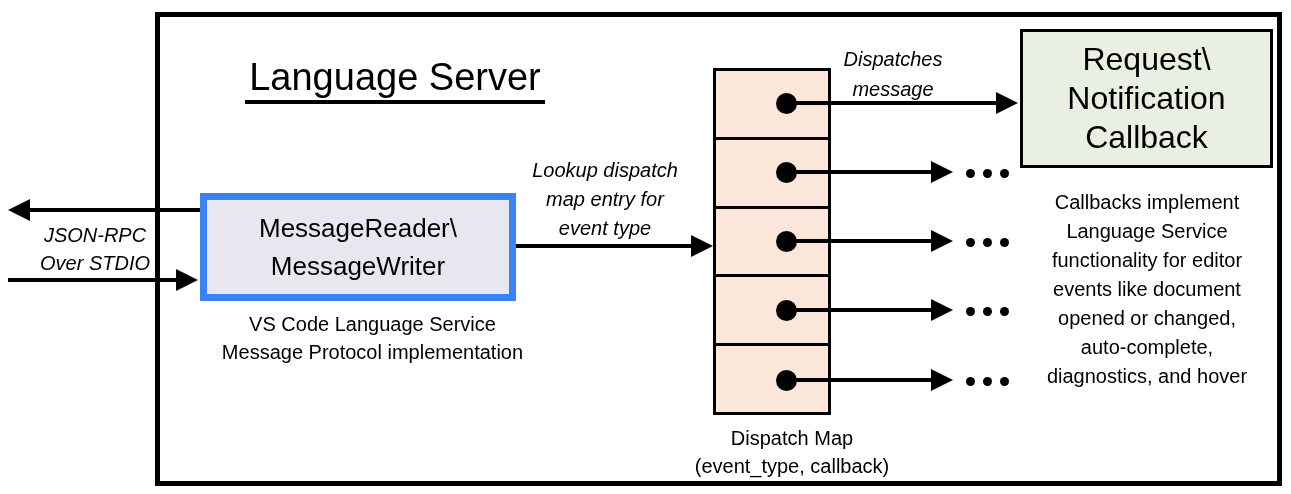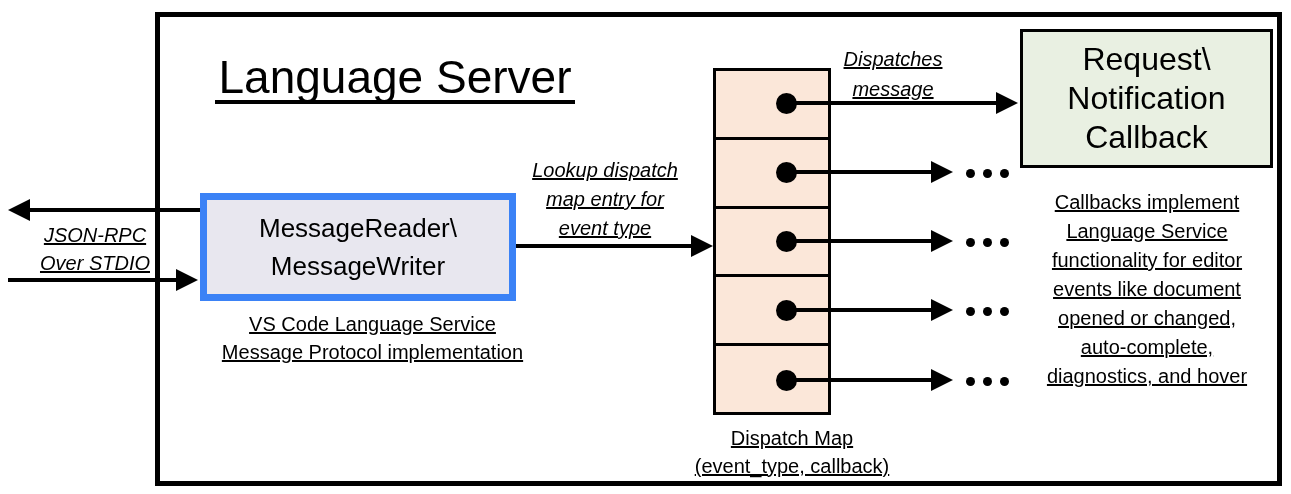--- a/index.html
+++ b/index.html
@@ -1,36 +1,36 @@
 <!DOCTYPE html>
 <html><head>
 <meta charset="utf-8">
 <style>
   html,body { margin:0; padding:0; background:#fff; }
   #canvas {
     position:relative; width:1291px; height:494px; background:#ffffff;
     font-family:"Liberation Sans", sans-serif; color:#000; overflow:hidden;
   }
   .abs { position:absolute; }
-  .label { position:absolute; font-size:20px; line-height:28px; text-align:center; white-space:pre-line;text-decoration:underline; }
+  .label { position:absolute; font-size:20px; line-height:28px; text-align:center; white-space:pre-line; }
   .italic { font-style:italic; }
   .line-h { position:absolute; height:4px; background:#000; }
   .arrow-right { position:absolute; width:0; height:0;
     border-top:11px solid transparent; border-bottom:11px solid transparent; border-left:22px solid #000; }
   .arrow-left { position:absolute; width:0; height:0;
     border-top:11px solid transparent; border-bottom:11px solid transparent; border-right:22px solid #000; }
   .dot { position:absolute; width:21px; height:21px; border-radius:50%; background:#000; }
   .ellipsis { position:absolute; display:flex; gap:8px; align-items:center; height:10px; }
   .ellipsis i { display:block; width:9px; height:9px; border-radius:50%; background:#000; }
 
   #outer-border { left:155px; top:12px; width:1127px; height:474px;
     border:5px solid #000; box-sizing:border-box; }
 
   #title-wrap { left:195px; top:56px; width:400px; text-align:center; }
-  #title-wrap span { display:inline-block; font-size:46px; line-height:42px;
+  #title-wrap span { display:inline-block; font-size:38px; line-height:42px;
     border-bottom:4px solid #000; padding:0 4px 2px 4px; }
 
   #reader-box { left:200px; top:193px; width:316px; height:108px; box-sizing:border-box;
     background:#e8e7ef; border:7px solid #3b82f6; display:flex; align-items:center; justify-content:center;
     font-size:26px; line-height:38px; text-align:center; white-space:pre-line; }
 
   #callback-box { left:1020px; top:29px; width:253px; height:139px; box-sizing:border-box;
     background:#e9f0e2; border:3px solid #000; display:flex; align-items:center; justify-content:center;
     font-size:32px; line-height:39px; text-align:center; white-space:pre-line; }
 

